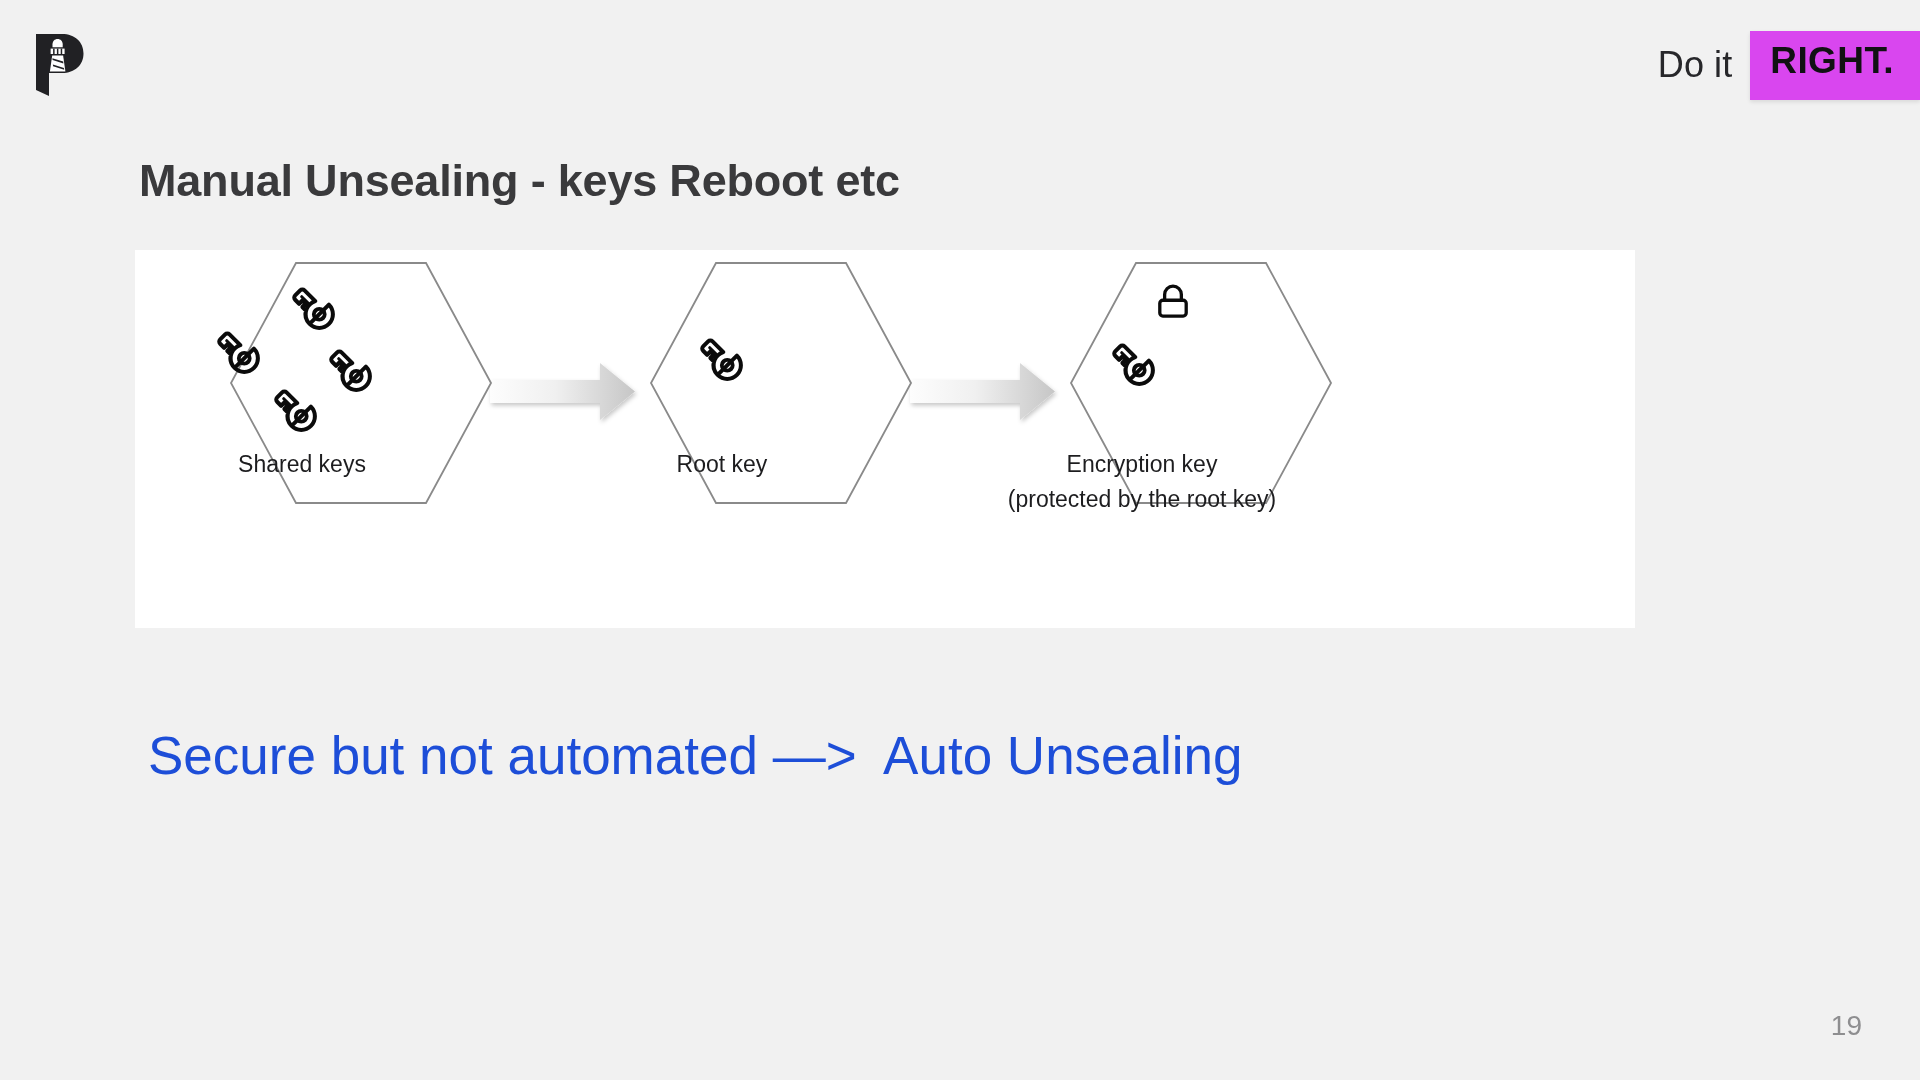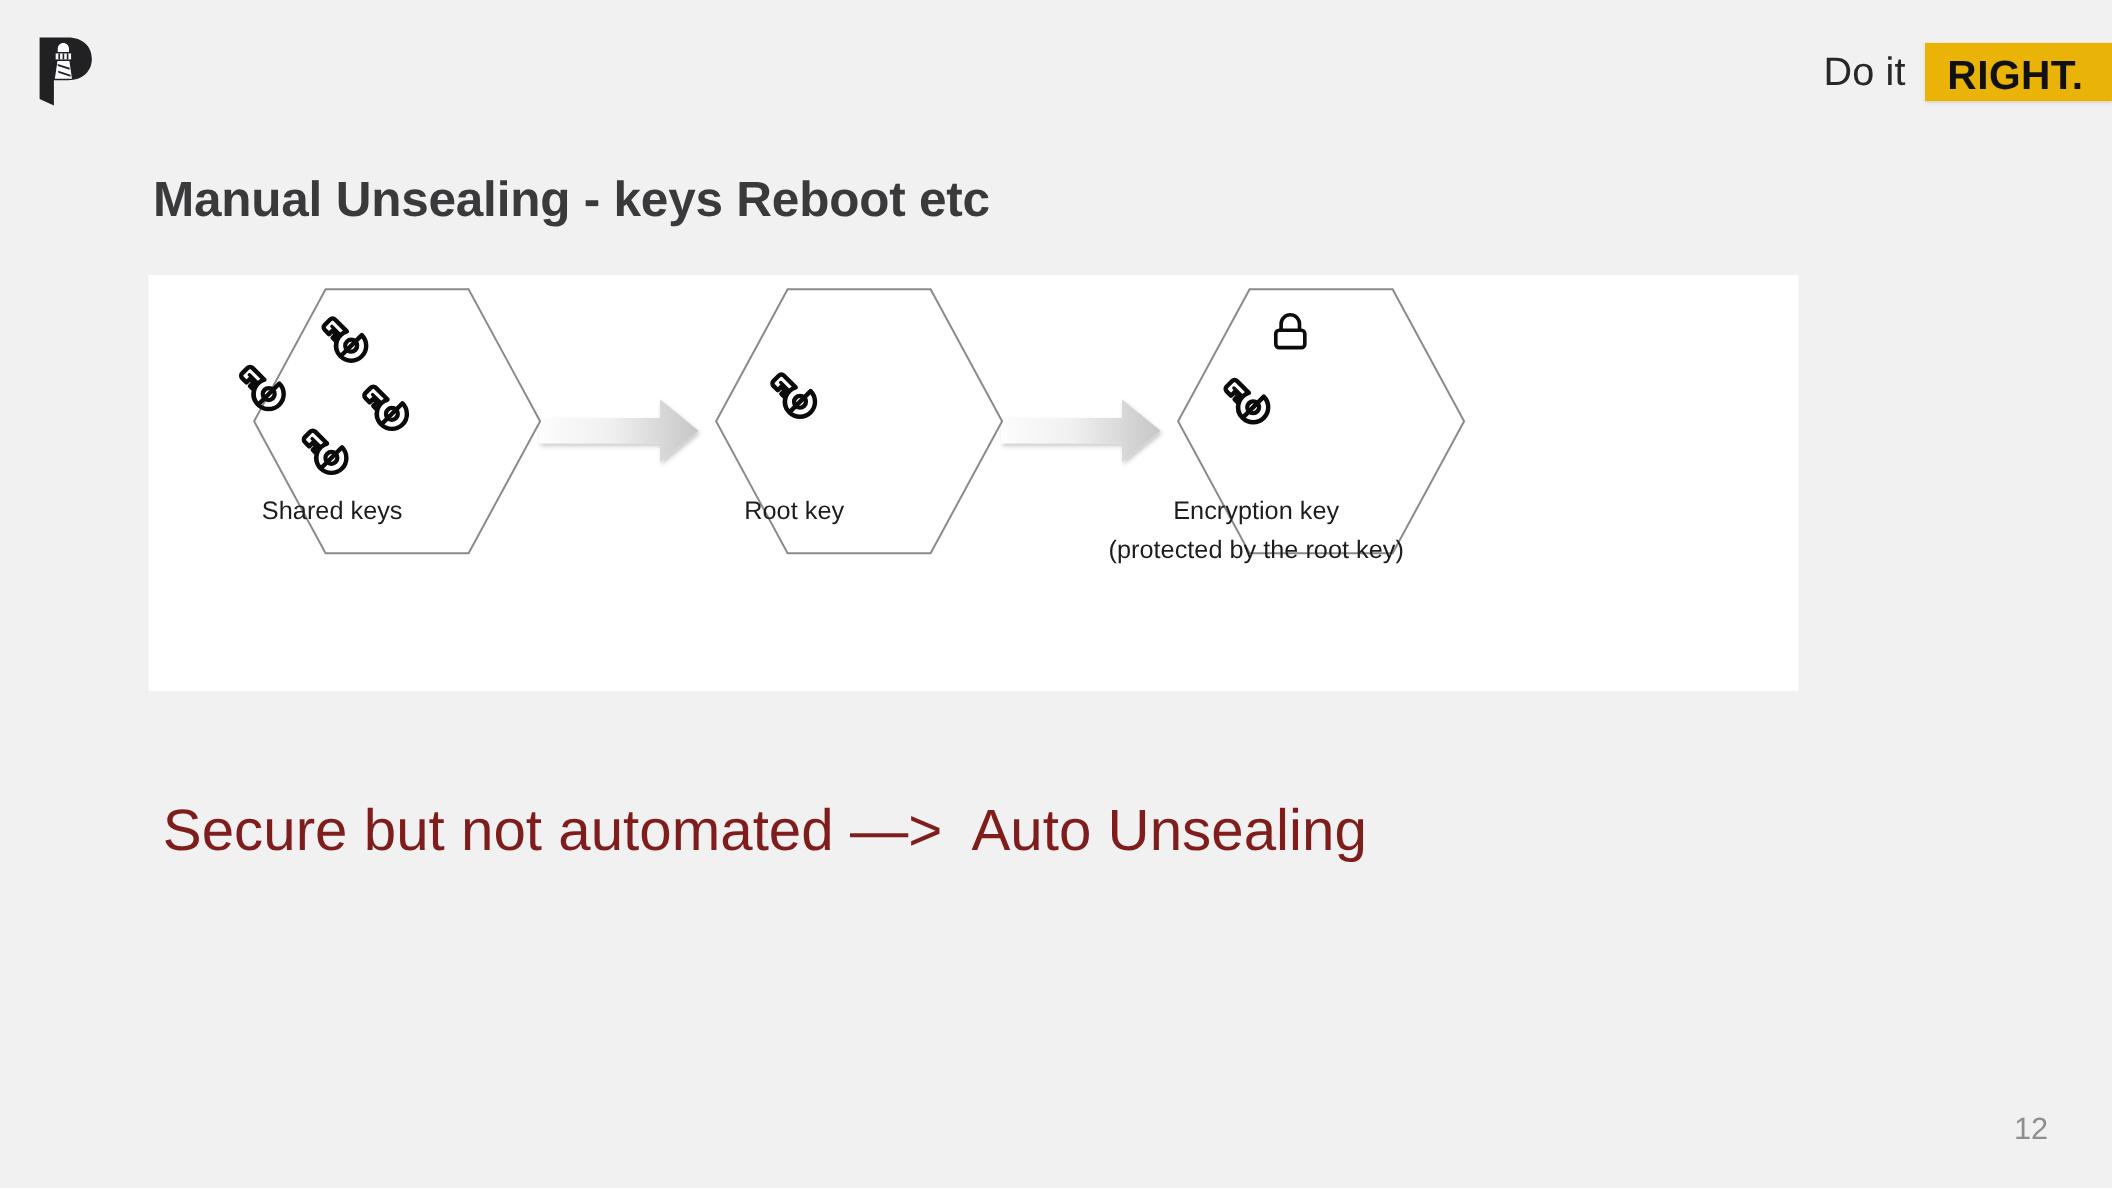--- a/index.html
+++ b/index.html
@@ -35,26 +35,26 @@
   }
   .tagline-do {
     font-size: 36px;
     color: #27272a;
     font-weight: 400;
     letter-spacing: .1px;
     padding-right: 18px;
     white-space: nowrap;
   }
   .tagline-right {
-    background: #eab308;
+    background: #d946ef;
     color: #111113;
     font-size: 37px;
     font-weight: 700;
     letter-spacing: .4px;
-    padding: 9px 26px 2px 20px;
+    padding: 9px 26px 18px 20px;
     white-space: nowrap;
     box-shadow: 0 2px 4px rgba(0,0,0,0.10);
   }
 
   
   .slide-title {
     position: absolute;
     left: 139px;
     top: 125px;
     font-size: 45px;
@@ -83,21 +83,21 @@
     font-size: 23px;
     fill: #1d1d1f;
   }
 
   
   .body-line {
     position: absolute;
     left: 148px;
     top: 725px;
     font-size: 53px;
-    color: #7f1d1d;
+    color: #1d4ed8;
     font-weight: 400;
     white-space: pre;
   }
 
   
   .page-number {
     position: absolute;
     right: 58px;
     bottom: 38px;
     font-size: 28px;
@@ -204,13 +204,13 @@
       <use href="#key-icon" x="968" y="84" width="62" height="62"></use>
       <use href="#lock-icon" x="1016" y="30" width="44" height="44"></use>
       <text class="node-label" x="1007" y="222" text-anchor="middle">Encryption key</text>
       <text class="node-label" x="1007" y="257" text-anchor="middle">(protected by the root key)</text>
     </g>
   </svg>
 </div>
 
 <div class="body-line">Secure but not automated —&gt;  Auto Unsealing</div>
 
-<div class="page-number">12</div>
+<div class="page-number">19</div>
 
 </body></html>

